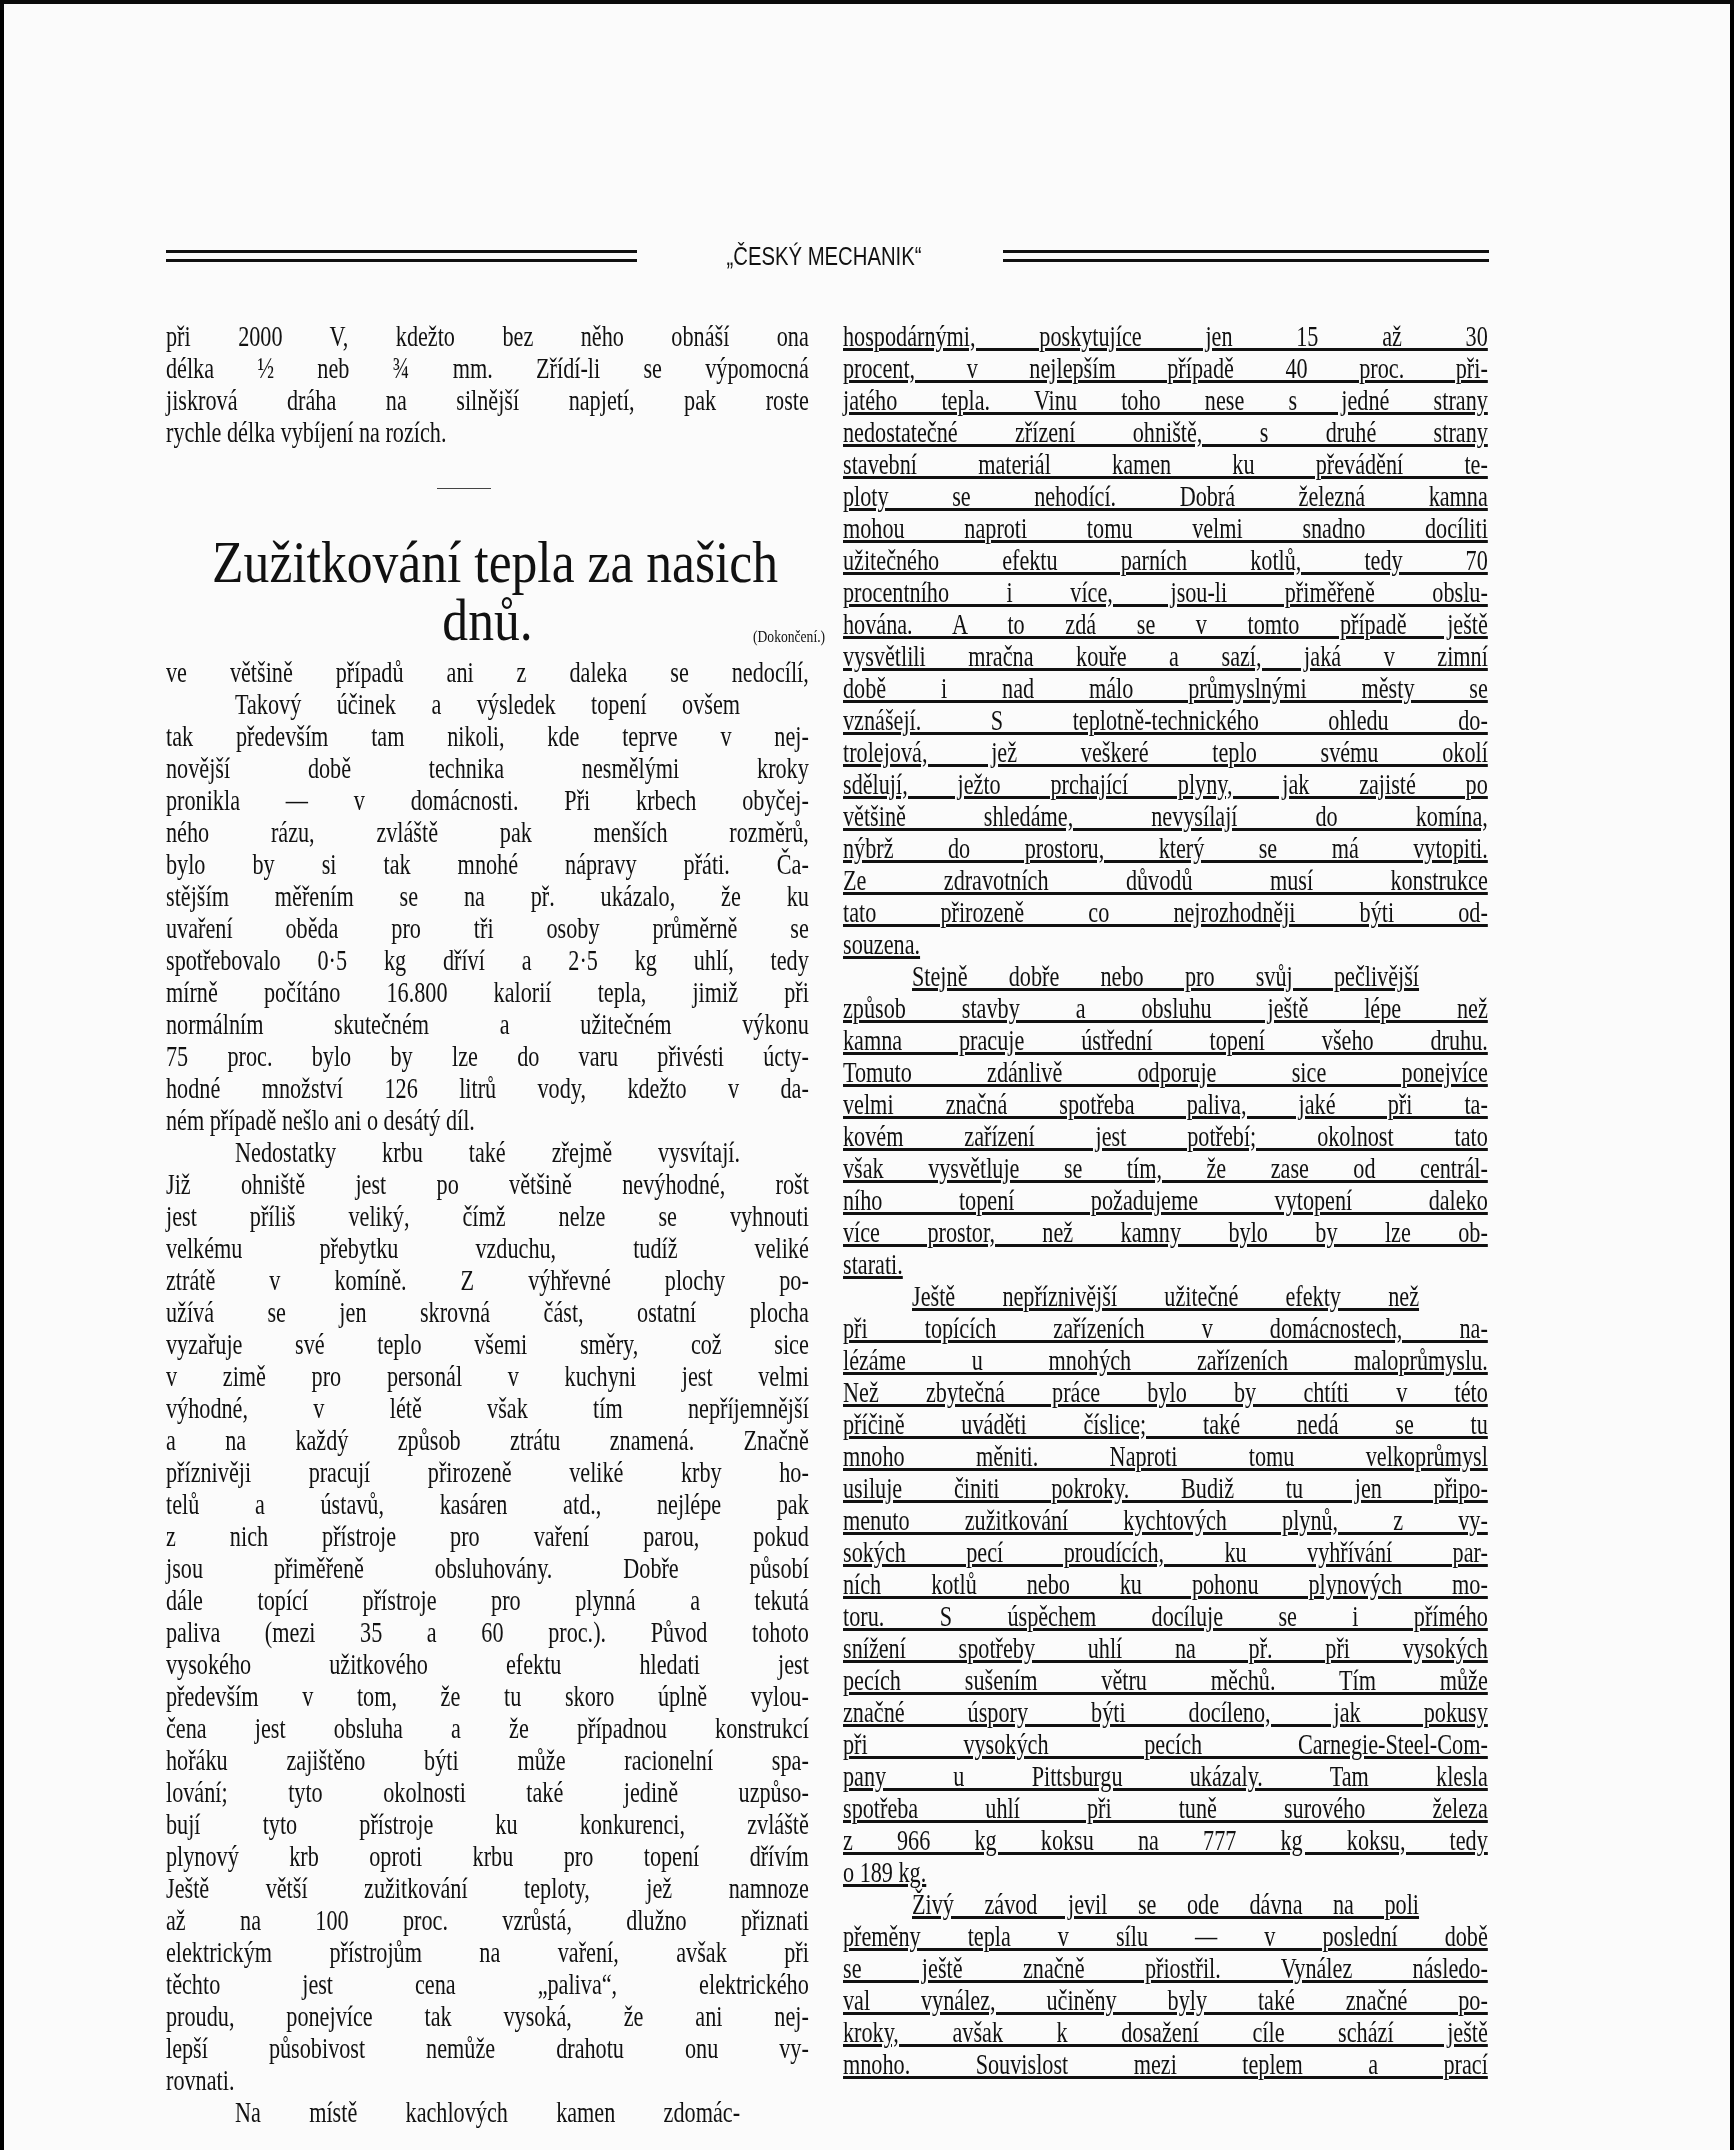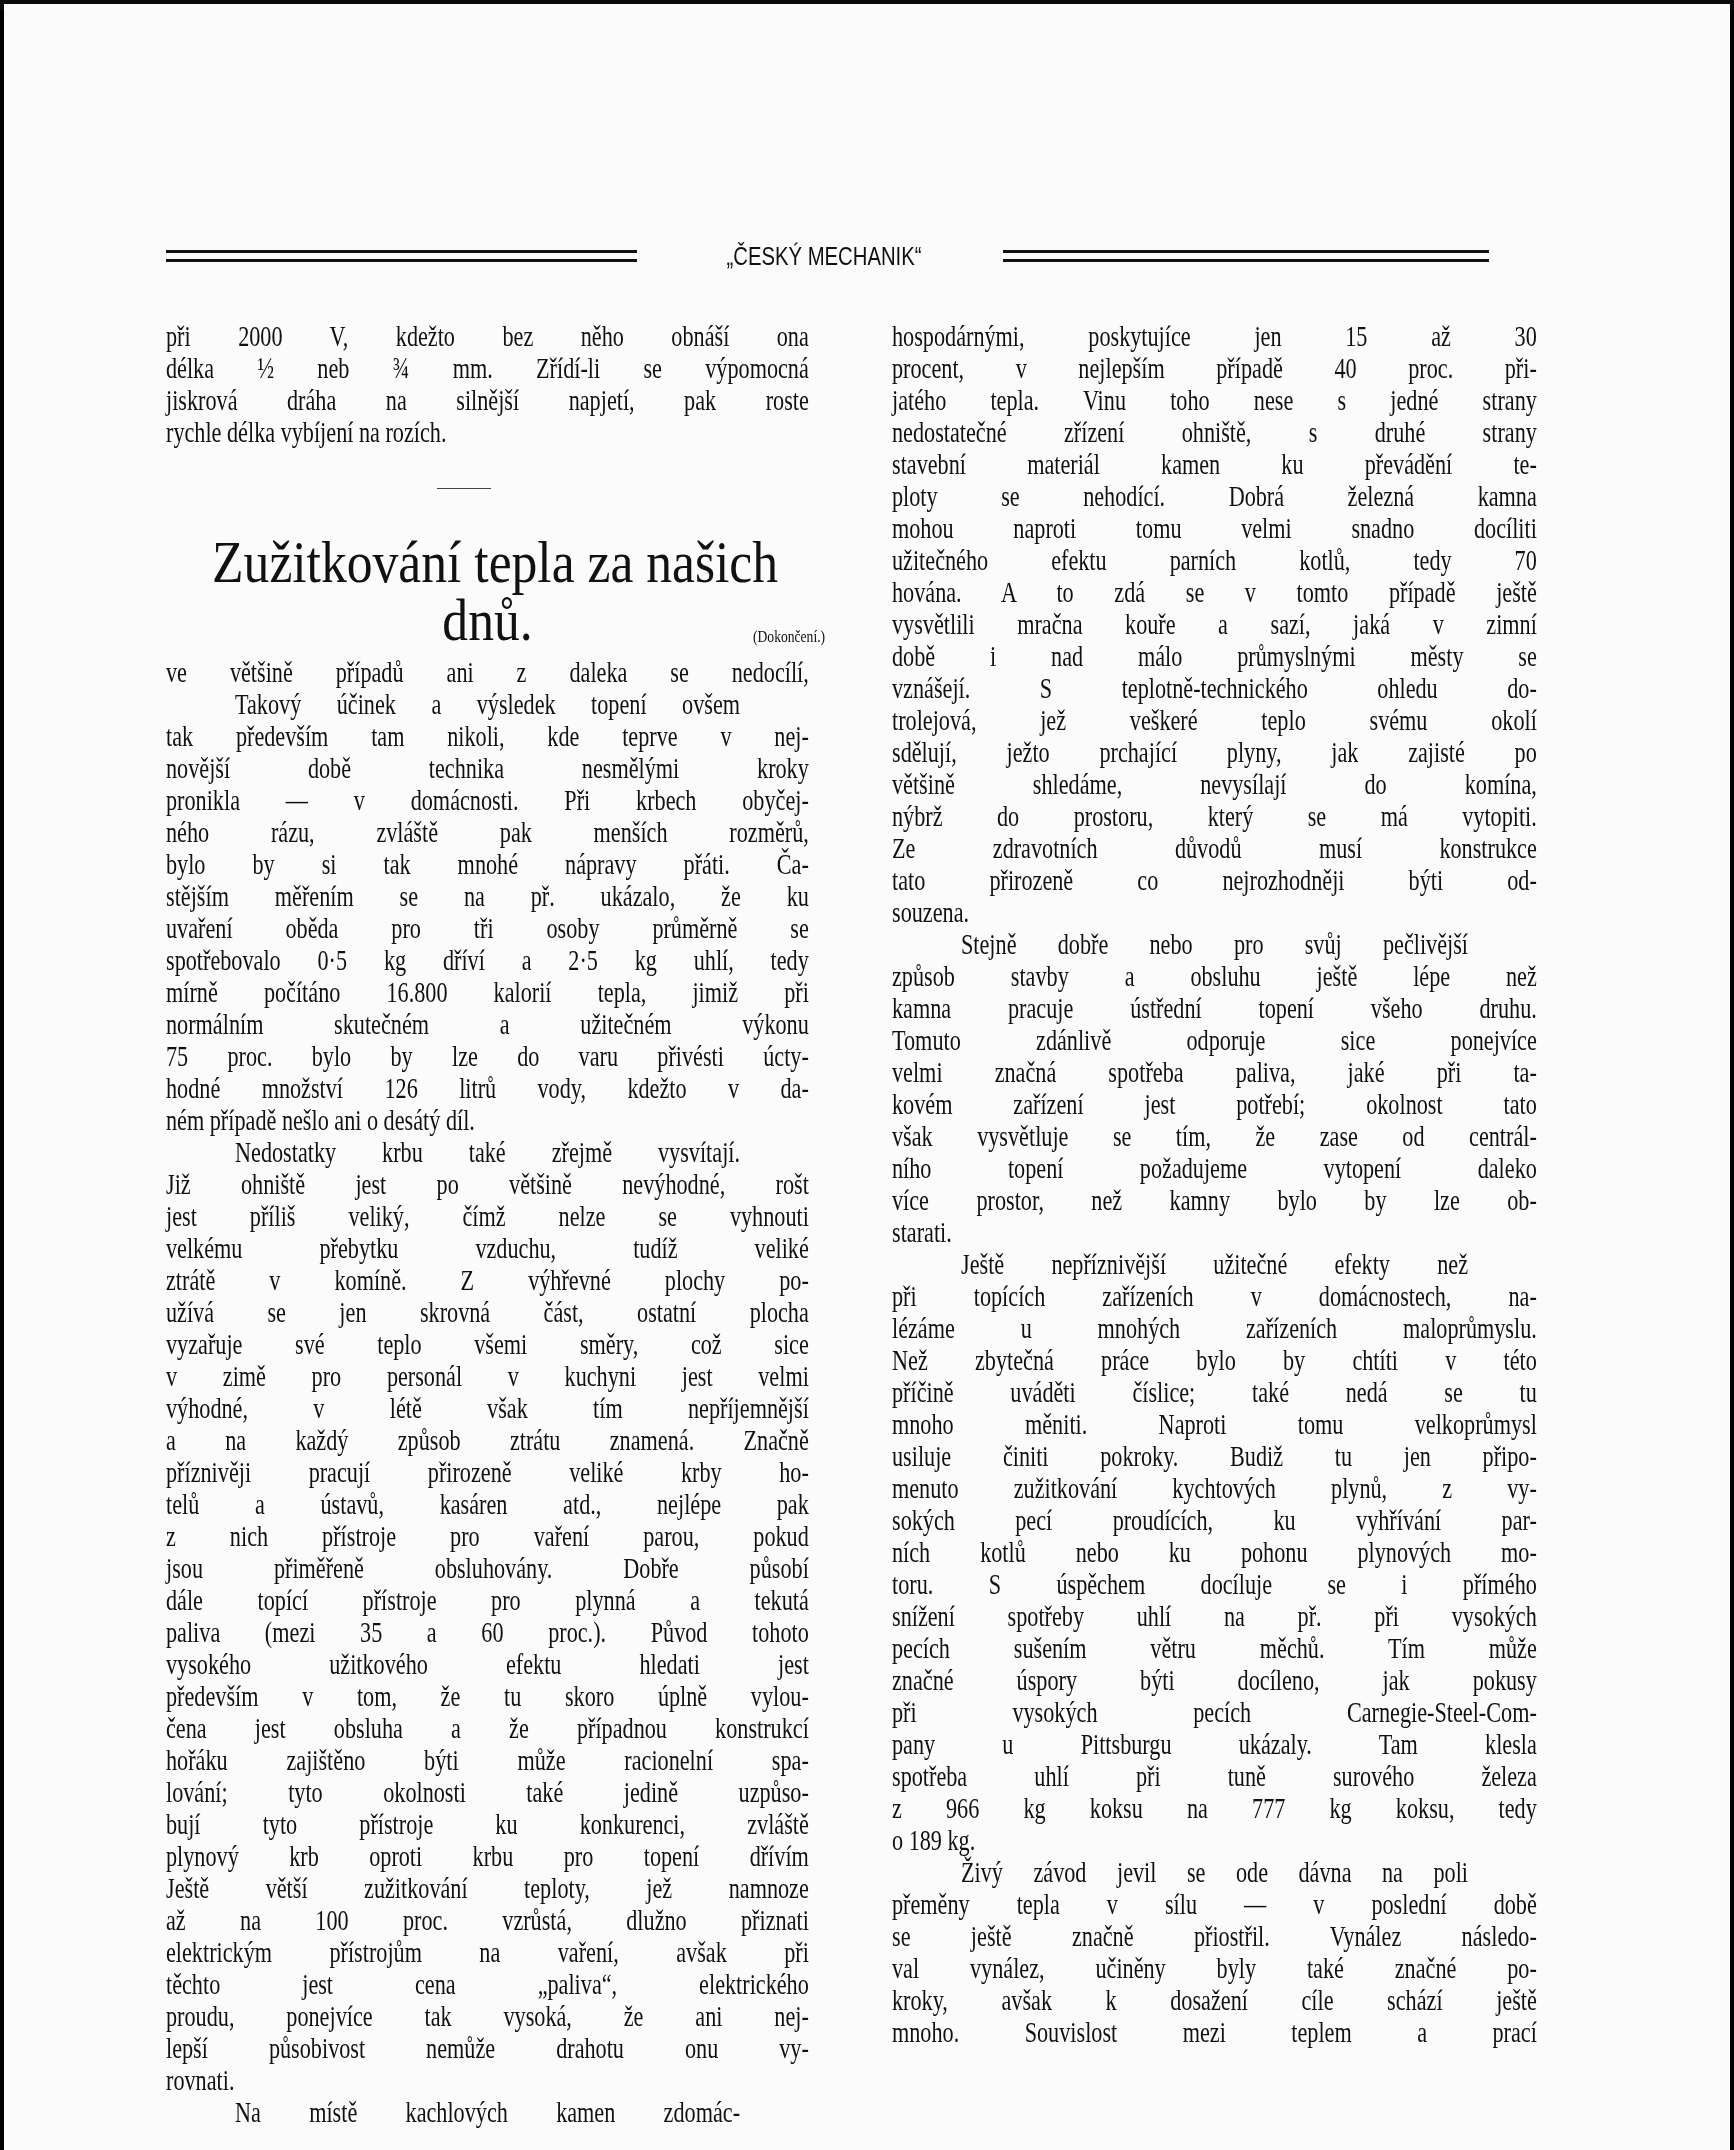--- a/index.html
+++ b/index.html
@@ -31,21 +31,21 @@
   }
   .col {
     position:absolute; top:320px;
     font-size:30px; line-height:32px;
     text-align:justify;
   }
   .col .line { display:block; text-align:justify; text-align-last:justify; white-space:nowrap; height:32px; overflow:visible; }
   .col .line.last { text-align-last:left; }
   .col .line.indent { padding-left:69px; }
   .col-left { left:166px; width:643px; }
-  .col-right { left:892px; width:645px; }
+  .col-right { left:843px; width:645px;text-decoration:underline; }
   .narrow { display:inline-block; transform:scaleX(0.74); transform-origin:left top; width:135.1%; }
   .sep-short { position:absolute; left:437px; top:488px; width:54px; height:1.3px; background:#444; }
   .article-title {
     position:absolute; left:166px; top:533px; width:643px; text-align:center;
     font-size:60px; line-height:58px; color:#111;
   }
   .article-title .t-inner { display:inline-block; transform:scaleX(0.86); transform-origin:center; white-space:nowrap; }
   .continuation {
     position:absolute; left:753px; top:627px; font-size:17px; color:#111;
     transform:scaleX(0.8); transform-origin:left; white-space:nowrap;
@@ -247,20 +247,23 @@
     <span class="line">
       <span class="narrow" style="display: block; text-align: justify; text-align-last: justify;">ploty se nehodící. Dobrá železná kamna</span>
     </span>
     <span class="line">
       <span class="narrow" style="display: block; text-align: justify; text-align-last: justify;">mohou naproti tomu velmi snadno docíliti</span>
     </span>
     <span class="line">
       <span class="narrow" style="display: block; text-align: justify; text-align-last: justify;">užitečného efektu parních kotlů, tedy 70</span>
     </span>
     <span class="line">
+      <span class="narrow" style="display: block; text-align: justify; text-align-last: justify;">procentního i více, jsou-li přiměřeně obslu-</span>
+    </span>
+    <span class="line">
       <span class="narrow" style="display: block; text-align: justify; text-align-last: justify;">hována. A to zdá se v tomto případě ještě</span>
     </span>
     <span class="line">
       <span class="narrow" style="display: block; text-align: justify; text-align-last: justify;">vysvětlili mračna kouře a sazí, jaká v zimní</span>
     </span>
     <span class="line">
       <span class="narrow" style="display: block; text-align: justify; text-align-last: justify;">době i nad málo průmyslnými městy se</span>
     </span>
     <span class="line">
       <span class="narrow" style="display: block; text-align: justify; text-align-last: justify;">vznášejí. S teplotně-technického ohledu do-</span>

